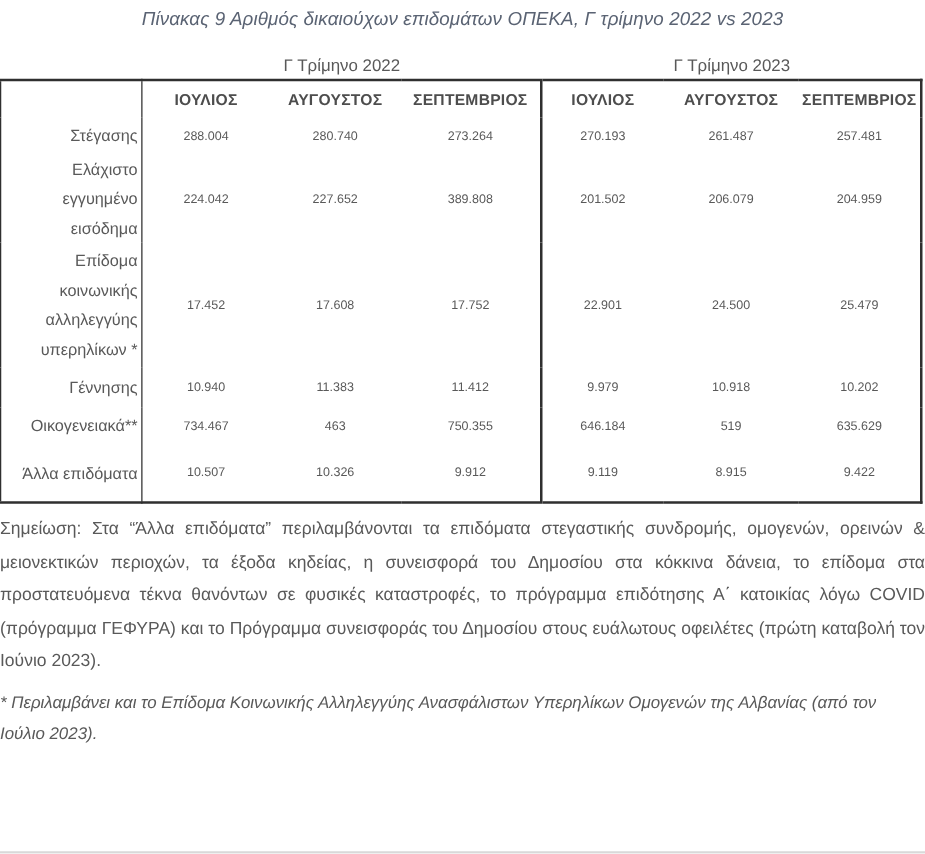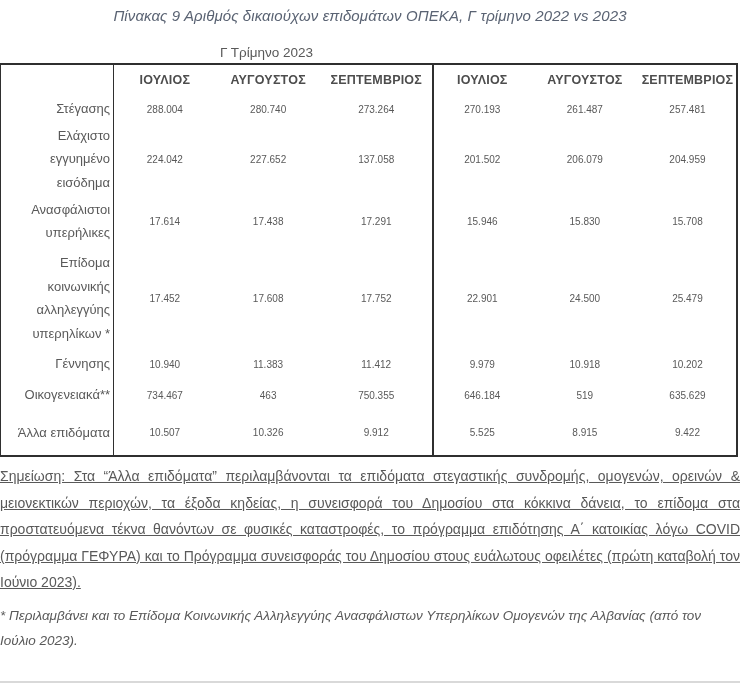--- a/index.html
+++ b/index.html
@@ -36,36 +36,37 @@
   tr.hdr td{font-weight:bold;font-size:12.5px;color:#4d4d4d;text-align:center;letter-spacing:.2px;}
   tr.hdr{height:30px;padding-left:16px;}
   tr.r1{height:30px;}
   tr.r2{height:68px;margin-top:47px;}
   tr.r3{height:33px;}
   tr.r4{height:54px;}
   tr.r5{height:100px;}
   tr.r6{height:32px;}
   tr.r7{height:30px;}
   tr.r8{height:46px;}
-  .notes{margin-top:6px;font-size:14px;line-height:26.5px;color:#595959;text-align:justify;width:740px;text-decoration:underline;}
+  .notes{margin-top:6px;font-size:14px;line-height:26.5px;color:#595959;text-align:justify;width:740px;}
   .fnote{margin-top:7px;font-size:13.5px;line-height:25px;color:#595959;font-style:italic;text-align:left;}
   .bottom-rule{
     position:absolute;left:0;bottom:0;width:740px;height:0;
     border-top:2px solid #d9d9d9;
   }
 </style>
 </head>
 <body>
 
 <div class="page">
 
   <div class="title">Πίνακας 9 Αριθμός δικαιούχων επιδομάτων ΟΠΕΚΑ, Γ τρίμηνο 2022 vs 2023</div>
 
   <div class="group-row">
     <div class="group-spacer"></div>
+    <div class="group-2022">Γ Τρίμηνο 2022</div>
     <div class="group-2023">Γ Τρίμηνο 2023</div>
   </div>
 
   <table class="benefits">
     <colgroup>
       <col class="c-label">
         <col class="c1">
         <col class="c2">
         <col class="c3">
       <col class="c4">
@@ -90,36 +91,27 @@
         <td class="val gdiv">273.264</td>
         <td class="val">270.193</td>
         <td class="val">261.487</td>
         <td class="val">257.481</td>
       </tr>
 
       <tr class="r2">
         <td class="label">Ελάχιστο εγγυημένο εισόδημα</td>
         <td class="val">224.042</td>
         <td class="val">227.652</td>
-        <td class="val gdiv">137.058</td>
+        <td class="val gdiv">389.808</td>
         <td class="val">201.502</td>
         <td class="val">206.079</td>
         <td class="val">204.959</td>
       </tr>
 
 
-      <tr class="r4">
-        <td class="label">Ανασφάλιστοι υπερήλικες</td>
-        <td class="val">17.614</td>
-        <td class="val">17.438</td>
-        <td class="val gdiv">17.291</td>
-        <td class="val">15.946</td>
-        <td class="val">15.830</td>
-        <td class="val">15.708</td>
-      </tr>
 
       <tr class="r5">
         <td class="label">Επίδομα κοινωνικής αλληλεγγύης υπερηλίκων *</td>
         <td class="val">17.452</td>
         <td class="val">17.608</td>
         <td class="val gdiv">17.752</td>
         <td class="val">22.901</td>
         <td class="val">24.500</td>
         <td class="val">25.479</td>
       </tr>
@@ -142,21 +134,21 @@
         <td class="val">646.184</td>
         <td class="val">519</td>
         <td class="val">635.629</td>
       </tr>
 
       <tr class="r8">
         <td class="label">Άλλα επιδόματα</td>
         <td class="val">10.507</td>
         <td class="val">10.326</td>
         <td class="val gdiv">9.912</td>
-        <td class="val">5.525</td>
+        <td class="val">9.119</td>
         <td class="val">8.915</td>
         <td class="val">9.422</td>
       </tr>
     </tbody>
   </table>
 
   <div class="notes">Σημείωση: Στα “Άλλα επιδόματα” περιλαμβάνονται τα επιδόματα στεγαστικής συνδρομής, ομογενών, ορεινών &amp; μειονεκτικών περιοχών, τα έξοδα κηδείας, η συνεισφορά του Δημοσίου στα κόκκινα δάνεια, το επίδομα στα προστατευόμενα τέκνα θανόντων σε φυσικές καταστροφές, το πρόγραμμα επιδότησης Α΄ κατοικίας λόγω COVID (πρόγραμμα ΓΕΦΥΡΑ) και το Πρόγραμμα συνεισφοράς του Δημοσίου στους ευάλωτους οφειλέτες (πρώτη καταβολή τον Ιούνιο 2023).</div>
 
   <div class="fnote">* Περιλαμβάνει και το Επίδομα Κοινωνικής Αλληλεγγύης Ανασφάλιστων Υπερηλίκων Ομογενών της Αλβανίας (από τον Ιούλιο 2023).</div>
 

